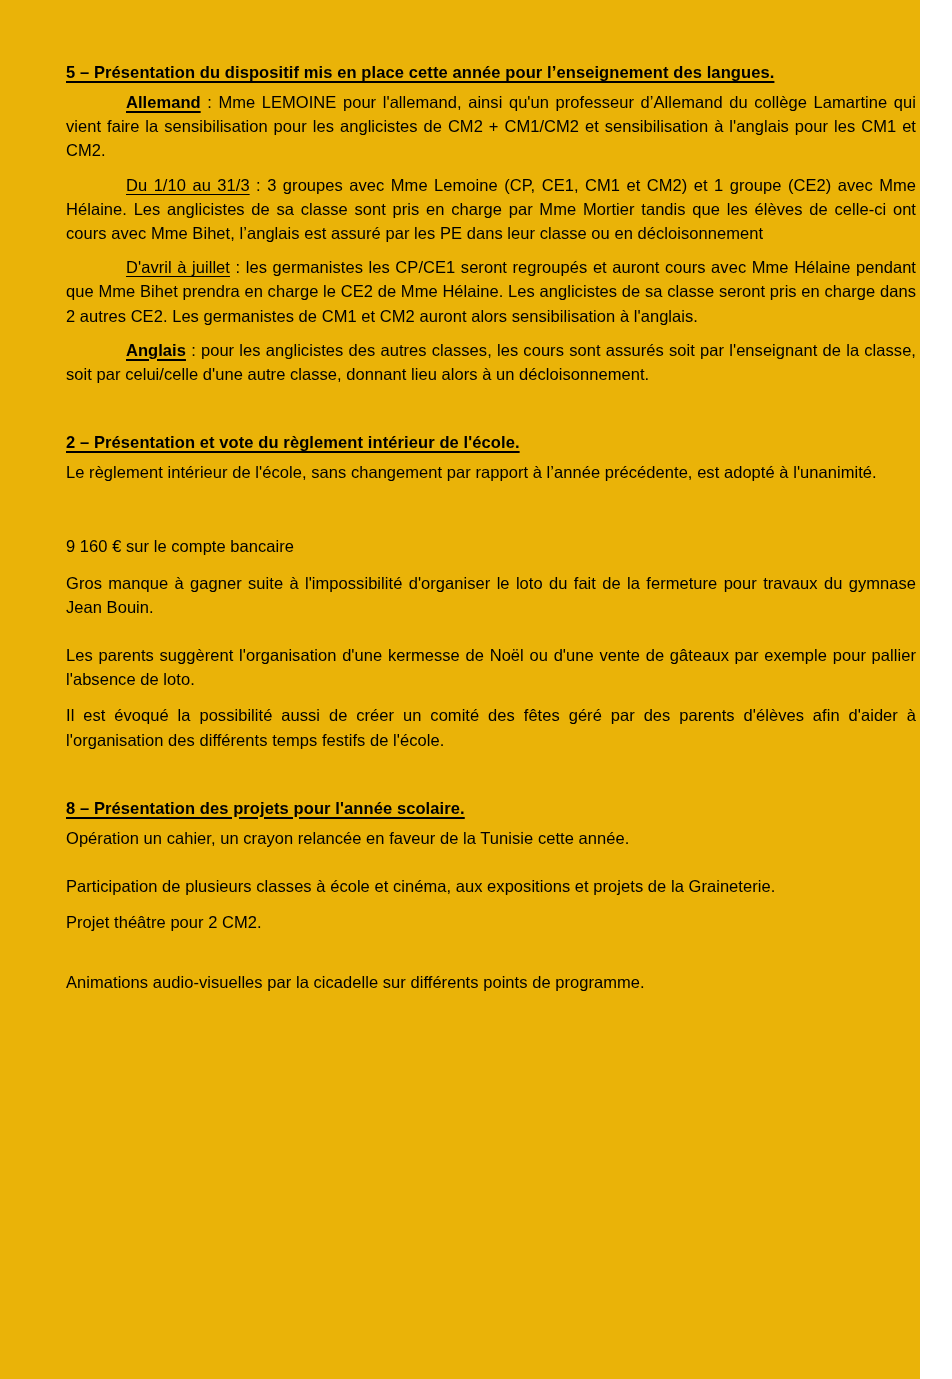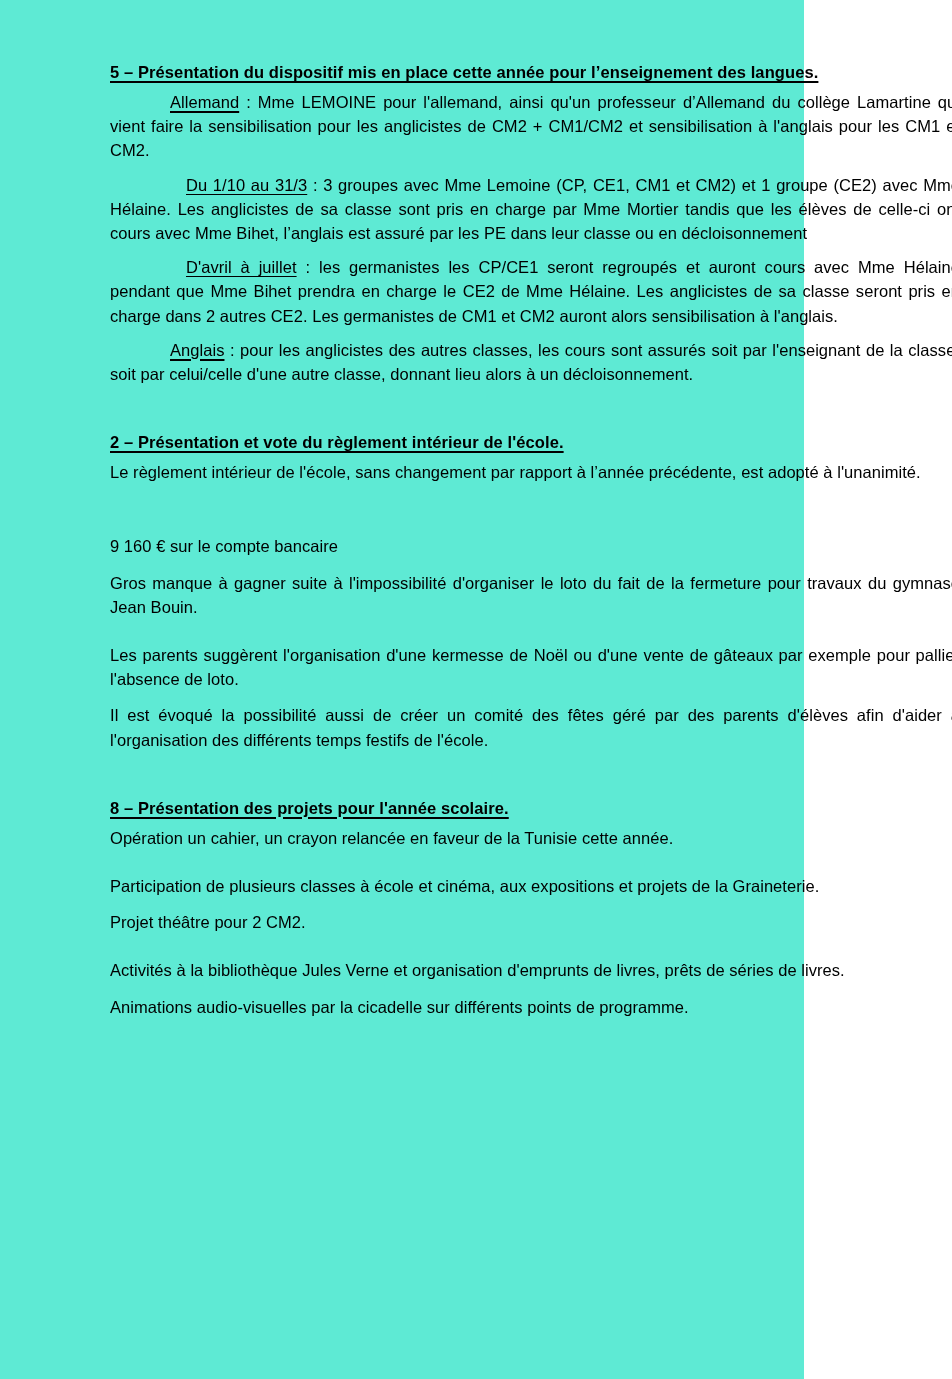--- a/index.html
+++ b/index.html
@@ -10,25 +10,25 @@
   }
   body {
     width: 952px;
     height: 1379px;
     font-family: "Liberation Sans", sans-serif;
     color: #000000;
     -webkit-font-smoothing: none;
   }
   .page {
     position: relative;
-    width: 804px;
+    width: 920px;
     height: 1379px;
-    background: #5eead4;
+    background: #eab308;
     box-sizing: border-box;
-    padding: 60px 32px 0 110px;
+    padding: 60px 32px 0 66px;
   }
   .content {
     width: 850px;
   }
   
   .section-heading {
     font-size: 16.5px;
     font-weight: bold;
     line-height: 24px;
     text-align: justify;
@@ -59,30 +59,29 @@
     text-align: justify;
     text-justify: inter-word;
     margin: 0;
     padding: 0;
     letter-spacing: 0.05px;
   }
   .para.indent {
     text-indent: 60px;
   }
   .lead {
-    font-weight: normal;
+    font-weight: bold;
     text-decoration: underline;
     text-underline-offset: 2.5px;
     text-decoration-thickness: 1.6px;
   }
   .lead-plain {
     text-decoration: underline;
     text-underline-offset: 2.5px;
     text-decoration-thickness: 1.4px;
-    margin-left: 16px;
   }
   
   .gap-xs { height: 6px; }
   .gap-s  { height: 10px; }
   .gap-xl { height: 44px; }
   .block-sep { height: 12px; }
 </style>
 </head>
 <body>
 
@@ -144,20 +143,19 @@
       <div class="block-sep"></div>
 
       <p class="para">Participation de plusieurs classes à école et cinéma, aux expositions et projets de la Graineterie.</p>
       <div class="block-sep"></div>
 
       <p class="para">Projet théâtre pour 2 CM2.</p>
       <div class="block-sep"></div>
 
       <div class="block-sep"></div>
 
-      <p class="para">Activités à la bibliothèque Jules Verne et organisation d'emprunts de livres, prêts de séries de livres.</p>
       <div class="block-sep"></div>
 
       <p class="para">Animations audio-visuelles par la cicadelle sur différents points de programme.</p>
     </div>
 
   </div>
 </div>
 
 </body></html>

